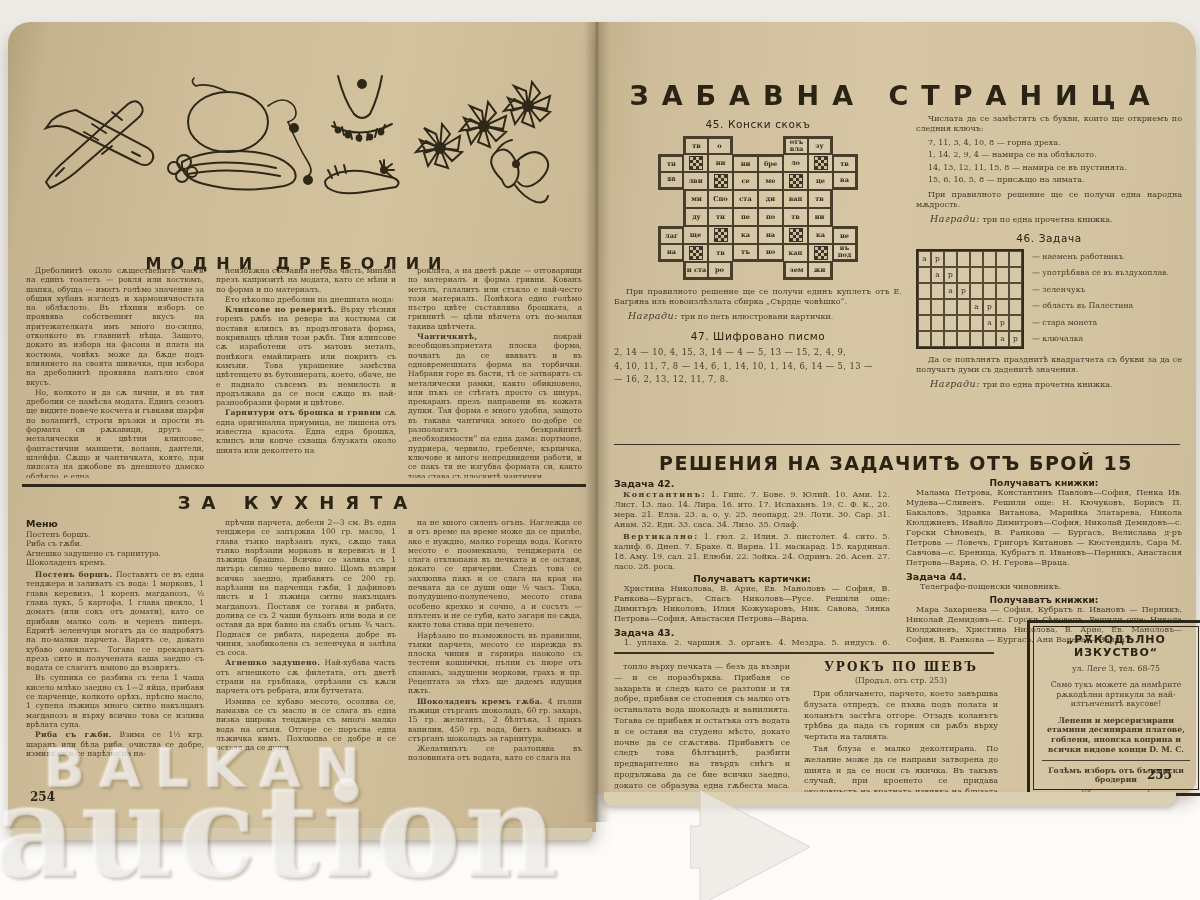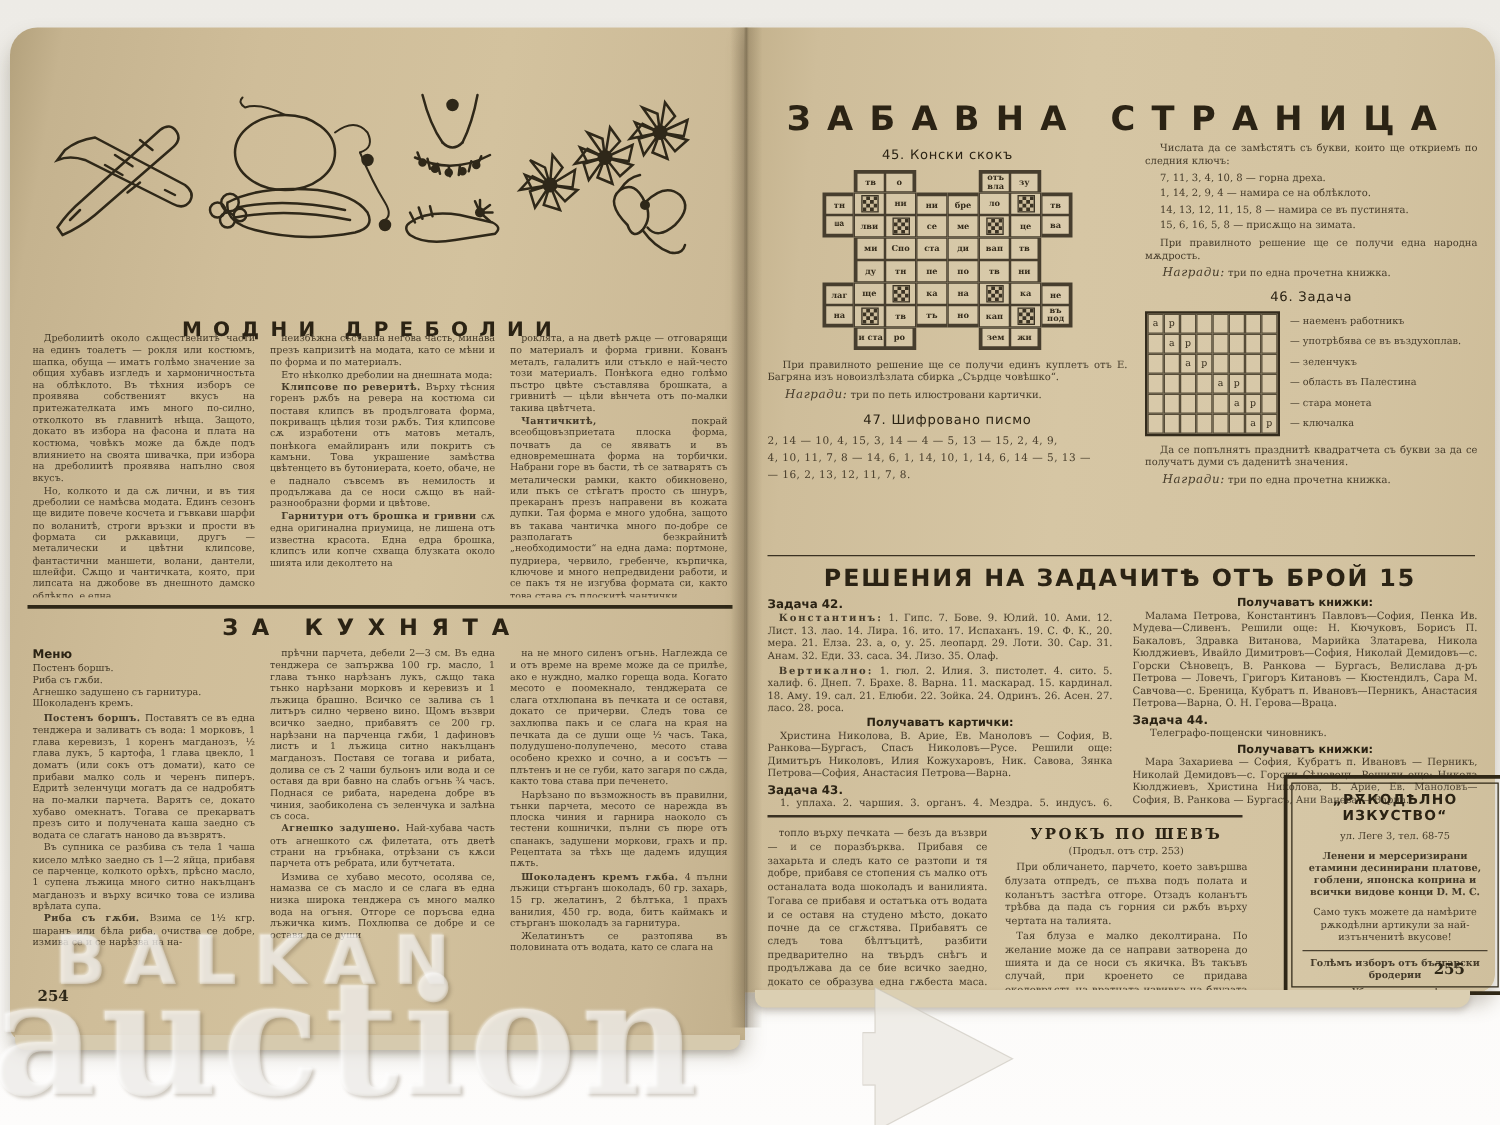--- a/index.html
+++ b/index.html
@@ -469,22 +469,22 @@
       <div style="font-size:7.8px;text-align:center;margin-top:2px;">(Продъл. отъ стр. 253)</div>
       <div class="rsmall" style="margin-top:4px;line-height:10.8px;">
           <p>При обличането, парчето, което завършва блузата отпредъ, се пъхва подъ полата и коланътъ застѣга отгоре. Отзадъ коланътъ трѣбва да пада съ горния си рѫбъ върху чертата на талията.</p>
           <p>Тая блуза е малко деколтирана. По желание може да се направи затворена до шията и да се носи съ якичка. Въ такъвъ случай, при кроенето се придава околовръстъ на вратната извивка на блузата и на парчето за подплащане, освенъ нуждното за шевъ, още 2 см.</p>
         </div>
     </div>
 
     <div class="abs adbox" style="left:431px;top:598px;width:156px;height:152px;">
       <div class="ad-title sans">„РѪКОДѢЛНО ИЗКУСТВО“</div>
       <div class="ad-addr">ул. Леге 3, тел. 68-75</div>
+      <div class="ad-p">Само тукъ можете да намѣрите рѫкодѣлни артикули за най-изтънченитѣ вкусове!</div>
       <div class="ad-p ad-b">Ленени и мерсеризирани етамини десинирани платове, гоблени, японска коприна и всички видове конци D. M. C.</div>
-      <div class="ad-p">Само тукъ можете да намѣрите рѫкодѣлни артикули за най-изтънченитѣ вкусове!</div>
       <div class="ad-rule"></div>
       <div class="ad-last ad-b">Голѣмъ изборъ отъ български бродерии</div>
       <div class="ad-last">Убедете се сами!</div>
     </div>
 
     <div class="abs pagenum" style="right:24px;top:746px;">255</div>
   </div>
 
   <div class="gutter"></div>
   <div class="under-right"></div>

